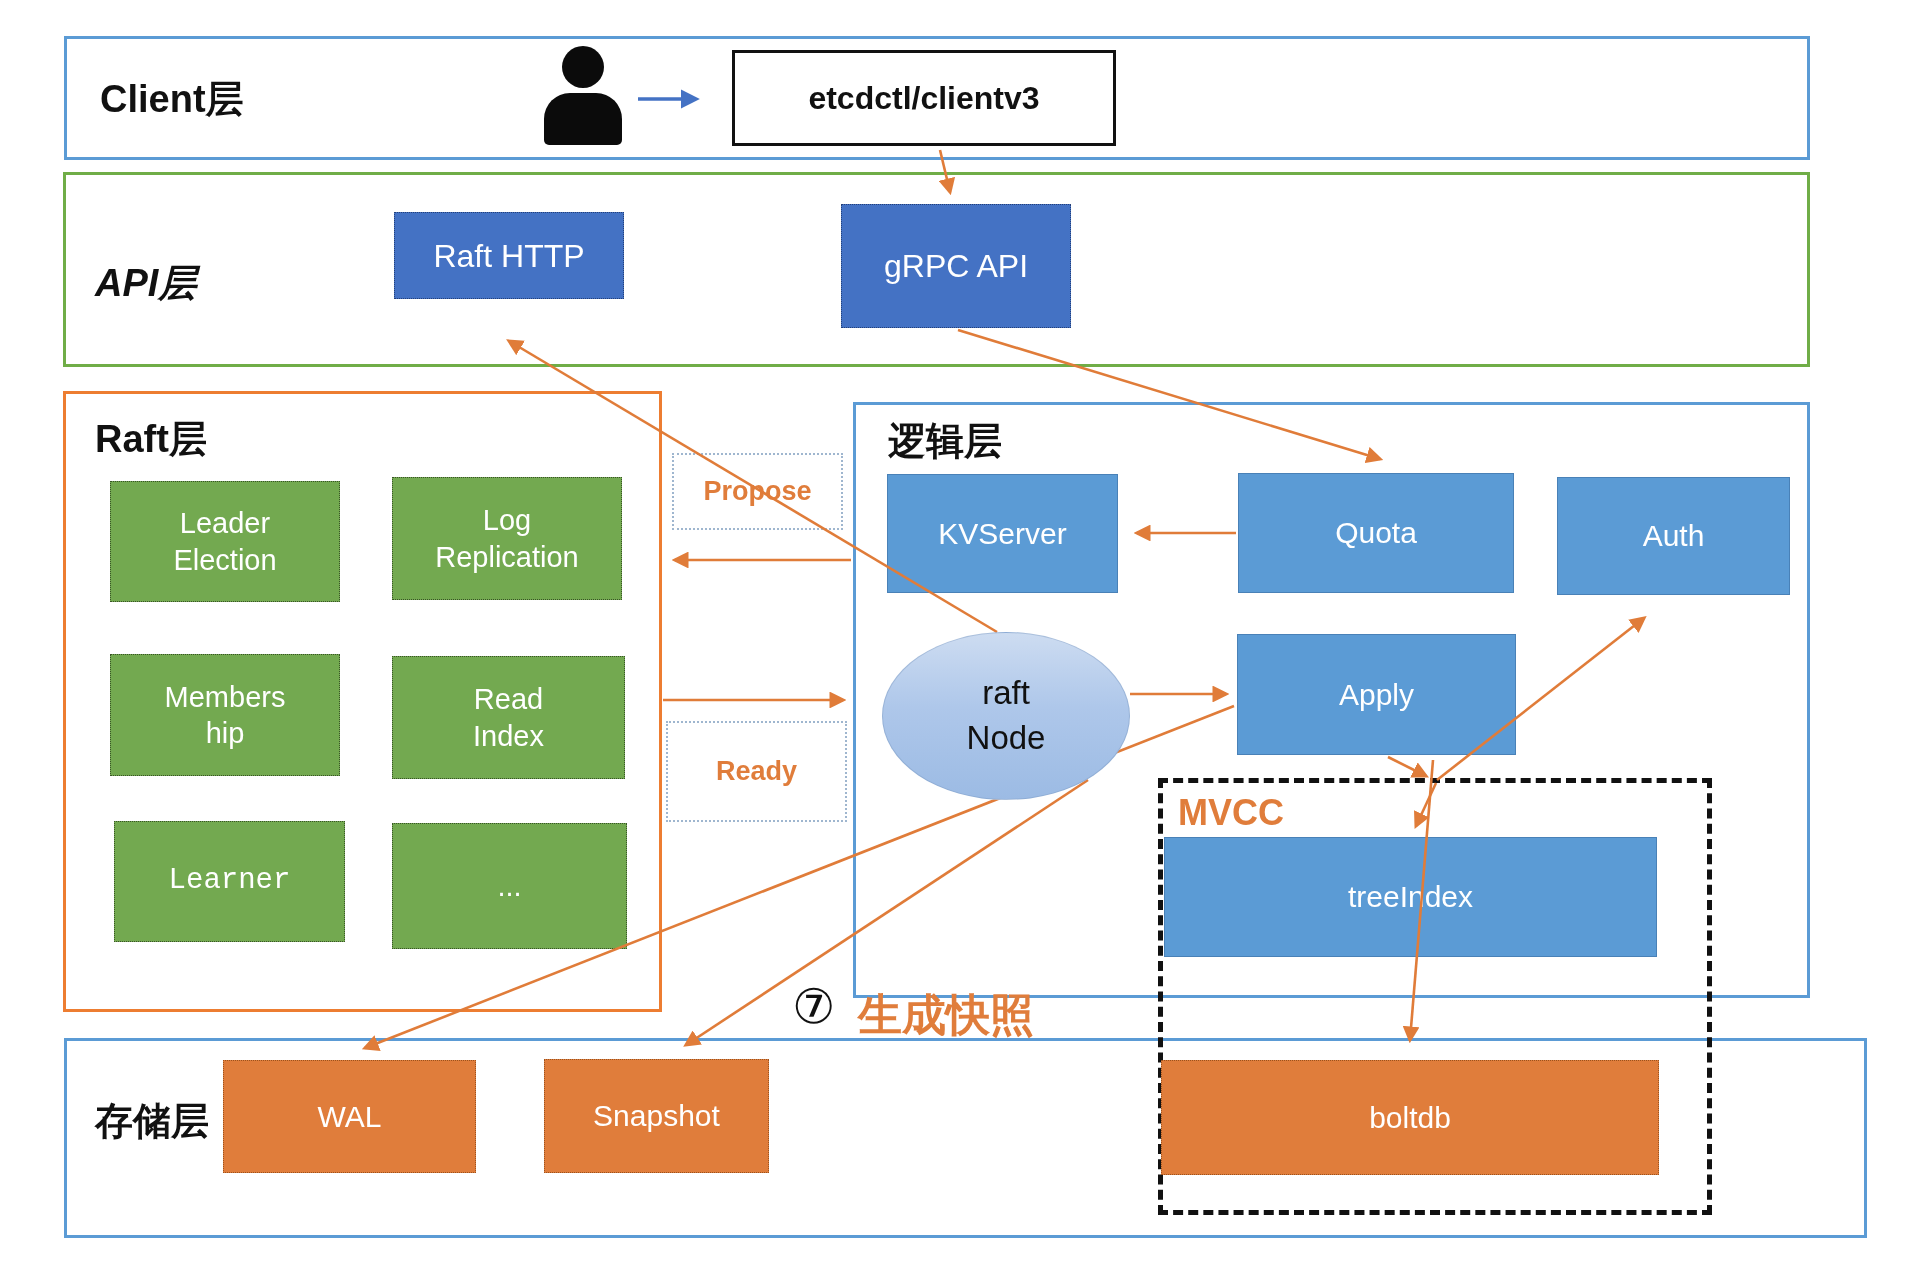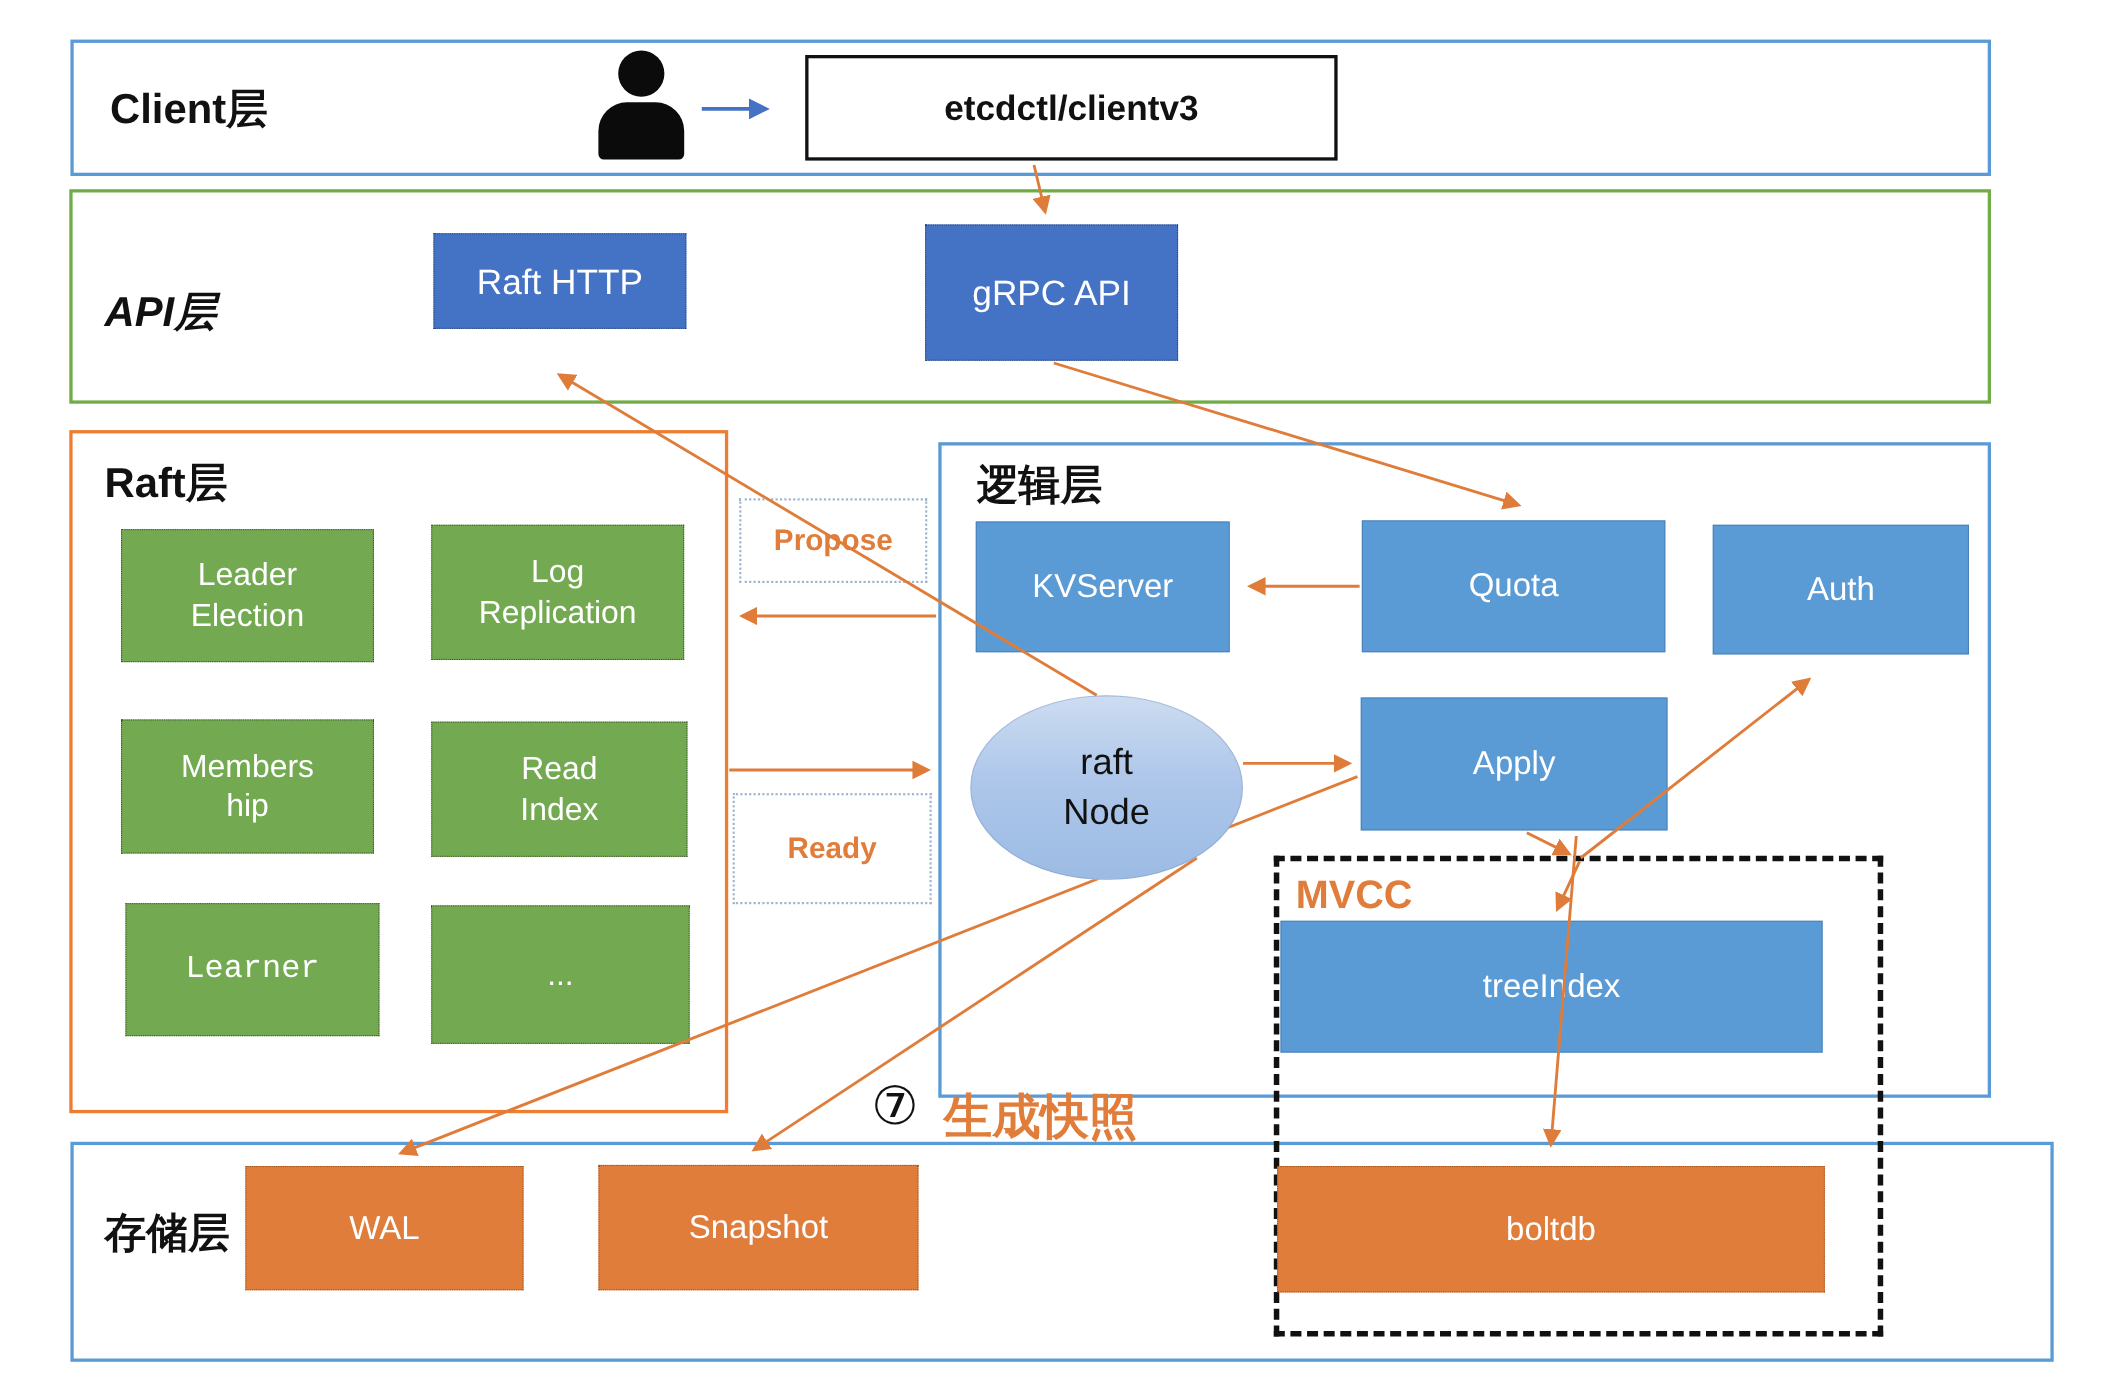--- a/index.html
+++ b/index.html
@@ -59,21 +59,21 @@
   <div class="abs layer-label" style="left:100px;top:74px;">Client层</div>
   <div class="abs layer-label" style="left:95px;top:258px;font-style:italic;">API层</div>
   <div class="abs layer-label" style="left:95px;top:414px;">Raft层</div>
   <div class="abs layer-label" style="left:888px;top:416px;">逻辑层</div>
   <div class="abs layer-label" style="left:95px;top:1096px;">存储层</div>
 
   <div class="abs person" style="left:544px;top:46px;width:78px;height:100px;">
     <div class="head"></div>
     <div class="body"></div>
   </div>
-  <div class="abs plainbox" style="left:732px;top:50px;width:484px;height:96px;">etcdctl/clientv3</div>
+  <div class="abs plainbox" style="left:732px;top:50px;width:384px;height:96px;">etcdctl/clientv3</div>
 
   <div class="abs fillbox darkblue" style="left:394px;top:212px;width:230px;height:87px;">Raft HTTP</div>
   <div class="abs fillbox darkblue" style="left:841px;top:204px;width:230px;height:124px;">gRPC API</div>
 
   <div class="abs fillbox green pre" style="left:110px;top:481px;width:230px;height:121px;">Leader
 Election</div>
   <div class="abs fillbox green pre" style="left:392px;top:477px;width:230px;height:123px;">Log
 Replication</div>
   <div class="abs fillbox green pre" style="left:110px;top:654px;width:230px;height:122px;">Members
 hip</div>
@@ -93,21 +93,21 @@
 Node</div>
 
   <div class="abs mvcc" style="left:1158px;top:778px;width:554px;height:437px;"></div>
   <div class="abs mvcc-label" style="left:1178px;top:792px;">MVCC</div>
   <div class="abs fillbox midblue" style="left:1164px;top:837px;width:493px;height:120px;">treeIndex</div>
 
   <div class="abs annotation-marker" style="left:792px;top:978px;">⑦</div>
   <div class="abs annotation-text" style="left:858px;top:986px;">生成快照</div>
 
   <div class="abs fillbox orangebox" style="left:223px;top:1060px;width:253px;height:113px;">WAL</div>
-  <div class="abs fillbox orangebox" style="left:544px;top:1059px;width:291px;height:114px;">Snapshot</div>
+  <div class="abs fillbox orangebox" style="left:544px;top:1059px;width:225px;height:114px;">Snapshot</div>
   <div class="abs fillbox orangebox" style="left:1161px;top:1060px;width:498px;height:115px;">boltdb</div>
 
   <svg class="arrows" width="1920" height="1262" viewBox="0 0 1920 1262">
     <defs>
       <marker id="ah-o" viewBox="0 0 10 10" refX="8" refY="5" markerWidth="6.5" markerHeight="6.5" orient="auto-start-reverse" markerUnits="strokeWidth">
         <path d="M0,0 L10,5 L0,10 z" fill="#E07C39"></path>
       </marker>
       <marker id="ah-b" viewBox="0 0 10 10" refX="8" refY="5" markerWidth="5.5" markerHeight="5.5" orient="auto-start-reverse" markerUnits="strokeWidth">
         <path d="M0,0 L10,5 L0,10 z" fill="#4472C4"></path>
       </marker>

